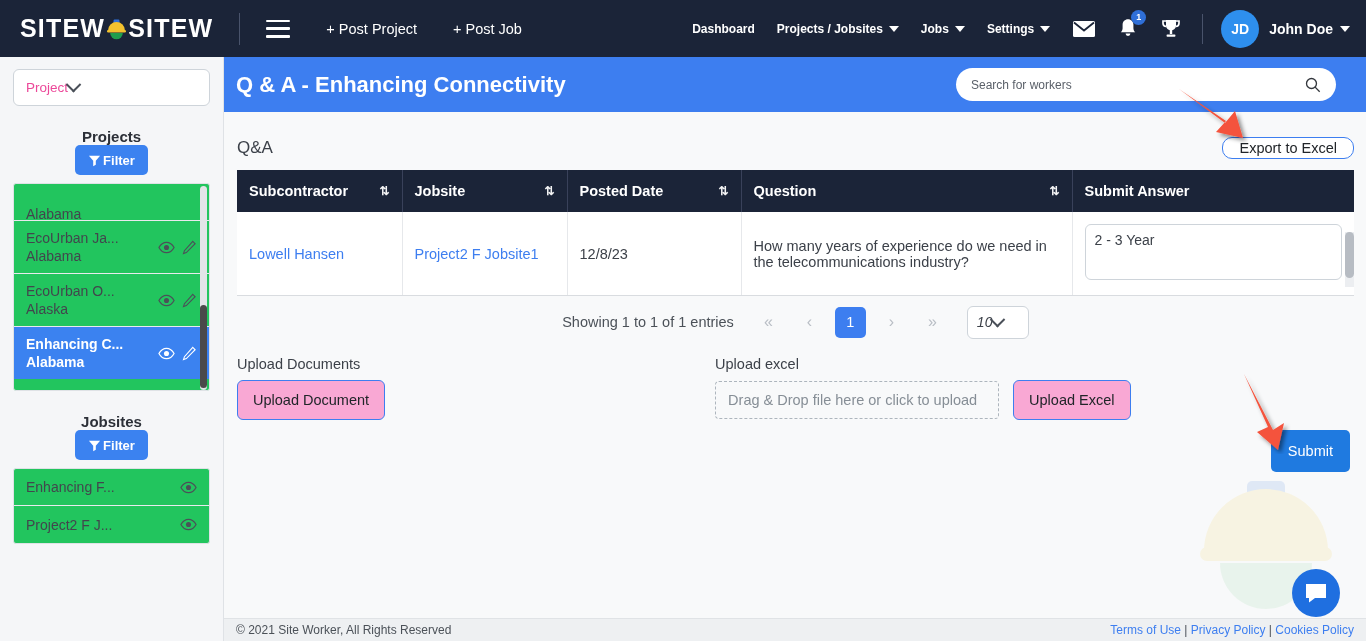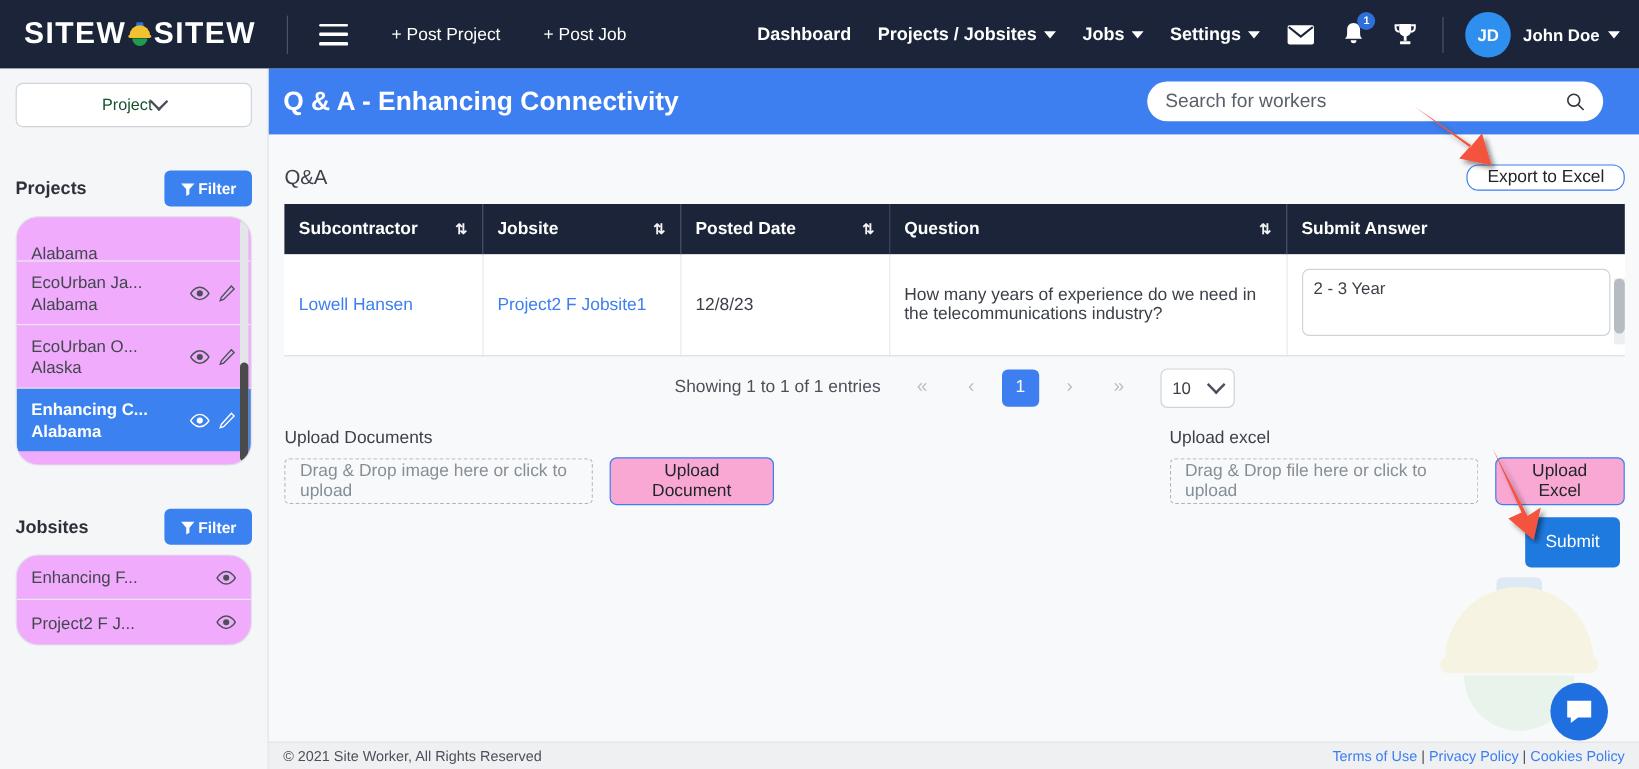--- a/index.html
+++ b/index.html
@@ -33,21 +33,21 @@
     width: 24px; height: 18px; display: flex; flex-direction: column;
     justify-content: space-between; cursor: pointer;
   }
   .hamburger span { display: block; height: 2.6px; background: #fff; border-radius: 1px; }
   .nav-post { color: #fff; font-size: 14.5px; margin-left: 36px; cursor: pointer; white-space: nowrap; }
   .nav-right {
     margin-left: auto; display: flex; align-items: center;
     margin-right: 16px; gap: 0px;
   }
   .nav-link {
-    color: #fff; font-size: 15px; font-weight: bold; margin-left: 22px;
+    color: #fff; font-size: 12px; font-weight: bold; margin-left: 22px;
     display: flex; align-items: center; gap: 6px; cursor: pointer; white-space: nowrap;
   }
   .caret { width: 0; height: 0; border-left: 5px solid transparent; border-right: 5px solid transparent; border-top: 6px solid #fff; }
   .nav-icon { margin-left: 22px; cursor: pointer; position: relative; display: flex; align-items: center; }
   .badge {
     position: absolute; top: -8px; right: -8px; background: #2f6fd8; color: #fff;
     font-size: 9px; border-radius: 50%; width: 15px; height: 15px;
     display: flex; align-items: center; justify-content: center; font-weight: bold;
   }
   .nav-sep { width: 1px; height: 30px; background: #49536b; margin-left: 20px; }
@@ -59,40 +59,40 @@
   .user-name { color: #fff; font-size: 14px; font-weight: bold; margin-left: 10px; display: flex; align-items: center; gap: 7px; cursor: pointer; }
 
   
   .sidebar {
     position: absolute; top: 57px; left: 0; width: 224px; height: 584px;
     background: #f5f6f8; border-right: 1px solid #dfe2e6;
     padding: 12px 13px 0 13px;
   }
   .select-box {
     height: 37px; background: #fff; border: 1px solid #ced4da; border-radius: 6px;
-    display: flex; align-items: center; justify-content: center;
-    padding: 0 12px; font-size: 13.5px; color: #14532d; cursor: pointer;
+    display: flex; align-items: center; justify-content: flex-start;
+    padding: 0 12px; font-size: 13.5px; color: #ec4899; cursor: pointer;
   }
   .chev {
     width: 11px; height: 11px; border-right: 2px solid #4a5059; border-bottom: 2px solid #4a5059;
     transform: rotate(45deg) translate(-2px,-2px);
   }
   .sec-head {
     display: flex; align-items: center; justify-content: space-between;
-    margin-top: 36px; margin-bottom: 8px;
+    margin-top: 22px; margin-bottom: 8px; flex-direction: column;
   }
   .sec-title { font-size: 15px; font-weight: bold; color: #2c3038; }
   .filter-btn {
     background: #3b82f0; color: #fff; border: none; border-radius: 5px;
     height: 30px; padding: 0 13px; font-size: 13px; font-weight: bold;
     display: flex; align-items: center; gap: 2px; cursor: pointer;
     font-family: "Liberation Sans", sans-serif;
   }
   .list-card {
-    background: #f0abfc; border: 1px solid #dfe2e6; border-radius: 19px;
+    background: #22c55e; border: 1px solid #dfe2e6; border-radius: 3px;
     position: relative; overflow: hidden;
   }
   .proj-list { height: 208px; position: relative; }
   .proj-scroll-track {
     position: absolute; right: 2px; top: 2px; width: 7px; height: 204px;
     background: #e3e5e8; border-radius: 4px;
   }
   .proj-scroll-thumb {
     position: absolute; right: 2px; top: 121px; width: 7px; height: 83px;
     background: #4a4a4a; border-radius: 4px; cursor: pointer;
@@ -125,21 +125,21 @@
   .page-header {
     height: 55px; background: #3d7ef0; display: flex; align-items: center;
     padding: 0 12px 0 12px; justify-content: space-between;
   }
   .page-title { color: #fff; font-size: 22px; font-weight: bold; }
   .search-wrap {
     width: 380px; height: 33px; background: #fff; border-radius: 17px;
     display: flex; align-items: center; padding: 0 15px; margin-right: 18px;
   }
   .search-input {
-    border: none; outline: none; flex: 1; font-size: 16px; color: #3c4149;
+    border: none; outline: none; flex: 1; font-size: 12px; color: #3c4149;
     font-family: "Liberation Sans", sans-serif; background: transparent;
   }
   .search-input::placeholder { color: #5a6069; }
 
   .content { padding: 14px 12px 0 13px; position: relative; }
   .content-top { display: flex; align-items: center; justify-content: space-between; height: 44px; }
   .qa-label { font-size: 17px; color: #3c4149; }
   .export-btn {
     background: #fff; border: 1px solid #3d7ef0; border-radius: 10px;
     color: #212529; font-size: 14.5px; height: 22px; padding: 0 16px; cursor: pointer;
@@ -183,22 +183,22 @@
     color: #b9bec5; font-size: 16px; cursor: pointer; margin: 0 7px; background: transparent; border: none;
     font-family: "Liberation Sans", sans-serif;
   }
   .pg-num {
     width: 31px; height: 31px; background: #3d7ef0; color: #fff; border-radius: 5px;
     display: flex; align-items: center; justify-content: center; font-size: 14.5px;
     margin: 0 5px; cursor: pointer; border: none; font-family: "Liberation Sans", sans-serif;
   }
   .pg-select {
     margin-left: 14px; width: 62px; height: 33px; border: 1px solid #ced4da; border-radius: 6px;
-    background: #fff; display: flex; align-items: center; justify-content: space-between;
-    padding: 0 9px; font-size: 14px; color: #3c4149; cursor: pointer;
+    background: #fff; display: flex; align-items: center; justify-content: flex-start;
+    padding: 0 9px; font-size: 14px; color: #3c4149; cursor: pointer; font-style: italic;
   }
 
   .uploads { display: flex; margin-top: 8px; position: relative; }
   .upload-block { padding-left: 0; }
   .upload-block.second { margin-left: 330px; }
   .up-label { font-size: 14.5px; color: #3c4149; margin-bottom: 8px; }
   .up-row { display: flex; align-items: center; gap: 14px; }
   .dropzone {
     width: 284px; height: 38px; border: 1px dashed #adb5bd; border-radius: 4px;
     display: flex; align-items: center; padding: 0 12px;
@@ -514,23 +514,20 @@
         <div class="pg-select">
           <span>10</span>
           <i class="chev"></i>
         </div>
       </div>
 
       <div class="uploads">
         <div class="upload-block">
           <div class="up-label">Upload Documents</div>
           <div class="up-row">
-            <div class="dropzone">
-              <span>Drag &amp; Drop image here or click to upload</span>
-            </div>
             <button class="up-btn">Upload Document</button>
           </div>
         </div>
 
         <div class="upload-block second">
           <div class="up-label">Upload excel</div>
           <div class="up-row">
             <div class="dropzone">
               <span>Drag &amp; Drop file here or click to upload</span>
             </div>

